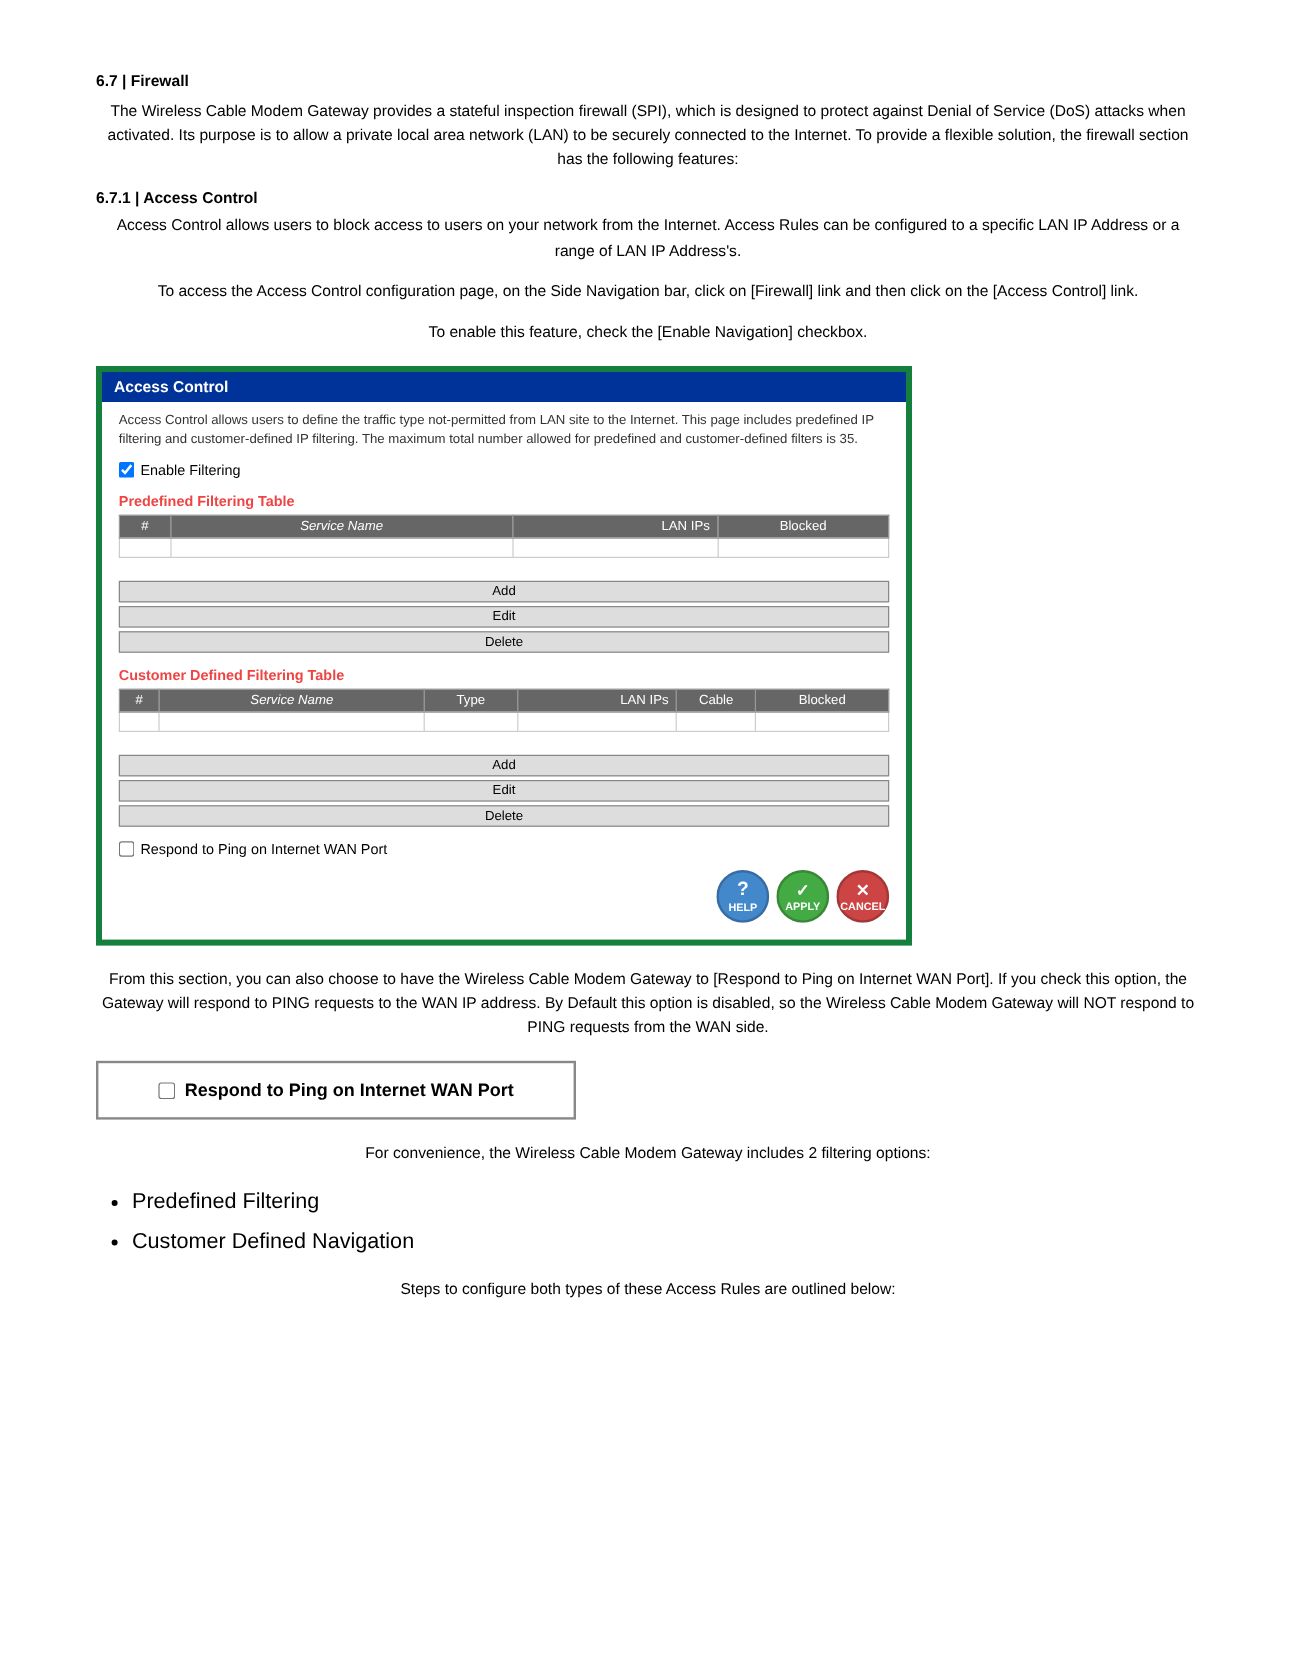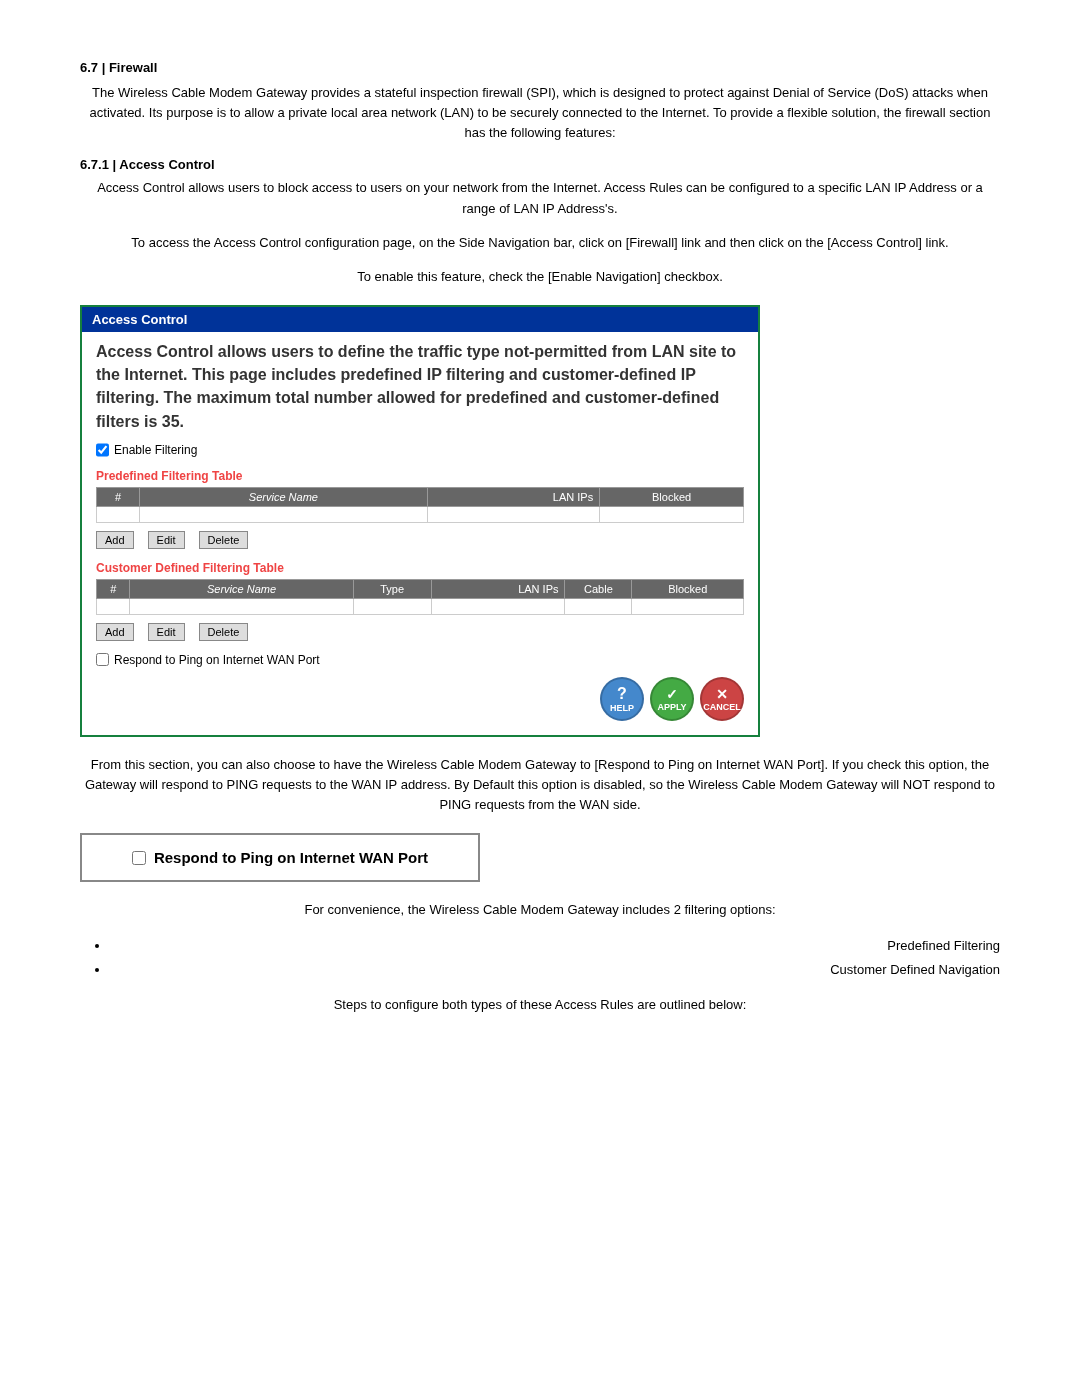--- a/index.html
+++ b/index.html
@@ -28,49 +28,49 @@
 
     .sub-heading {
       font-size: 13px;
       font-weight: bold;
       margin-bottom: 6px;
       margin-top: 8px;
     }
 
     
     .ac-box {
-      border: 2px solid #15803d;
+      border: 5px solid #15803d;
       margin: 18px 0 18px 0;
       padding: 0;
       width: 680px;
       background: #ffffff;
     }
 
     .ac-box-header {
       background: #003399;
       color: #ffffff;
       font-size: 13px;
       font-weight: bold;
       padding: 5px 10px;
     }
 
     .ac-box-body {
       padding: 8px 14px 14px 14px;
     }
 
     .ac-description {
-      font-size: 16px;
+      font-size: 11px;
       color: #333333;
       line-height: 1.45;
       margin-bottom: 10px;
-      font-weight: bold;
     }
 
     .ac-enable-row {
       display: flex;
+      align-items: center;
       gap: 5px;
       margin-bottom: 12px;
       font-size: 12px;
     }
 
     .ac-table-label {
       font-size: 12px;
       color: #ef4444;
       font-weight: bold;
       margin-bottom: 4px;
@@ -100,22 +100,23 @@
 
     .ac-table th.hash-col { width: 30px; }
     .ac-table th.name-col { width: 200px; font-style: italic; }
     .ac-table th.lanip-col { width: 120px; text-align: right; }
     .ac-table th.blocked-col { width: 100px; }
     .ac-table th.type-col { width: 70px; }
     .ac-table th.port-col { width: 60px; }
 
     .btn-row {
       display: flex;
-      gap: 14px;
-      margin: 8px 0 12px 0;
+      gap: 3px;
+      margin: 19px 0 12px 0;
+      flex-direction: column;
     }
 
     .ac-btn {
       font-size: 11px;
       padding: 2px 8px;
       background: #dddddd;
       border: 1px solid #888888;
       cursor: pointer;
       color: #000000;
     }
@@ -173,24 +174,23 @@
       font-size: 15px;
       font-weight: bold;
       color: #000000;
     }
 
     .bullet-list {
       margin: 0 0 14px 30px;
     }
 
     .bullet-list li {
-      font-size: 13px;
+      font-size: 18px;
       line-height: 1.8;
       list-style-type: disc;
-      text-align: right;
     }
 
     .empty-row td { height: 16px; }
   </style>
 </head>
 <body>
 
 <p class="section-heading">6.7 | Firewall</p>
 
 <p class="body-text">The Wireless Cable Modem Gateway provides a stateful inspection firewall (SPI), which is designed to protect against Denial of Service (DoS) attacks when activated. Its purpose is to allow a private local area network (LAN) to be securely connected to the Internet. To provide a flexible solution, the firewall section has the following features:</p>

